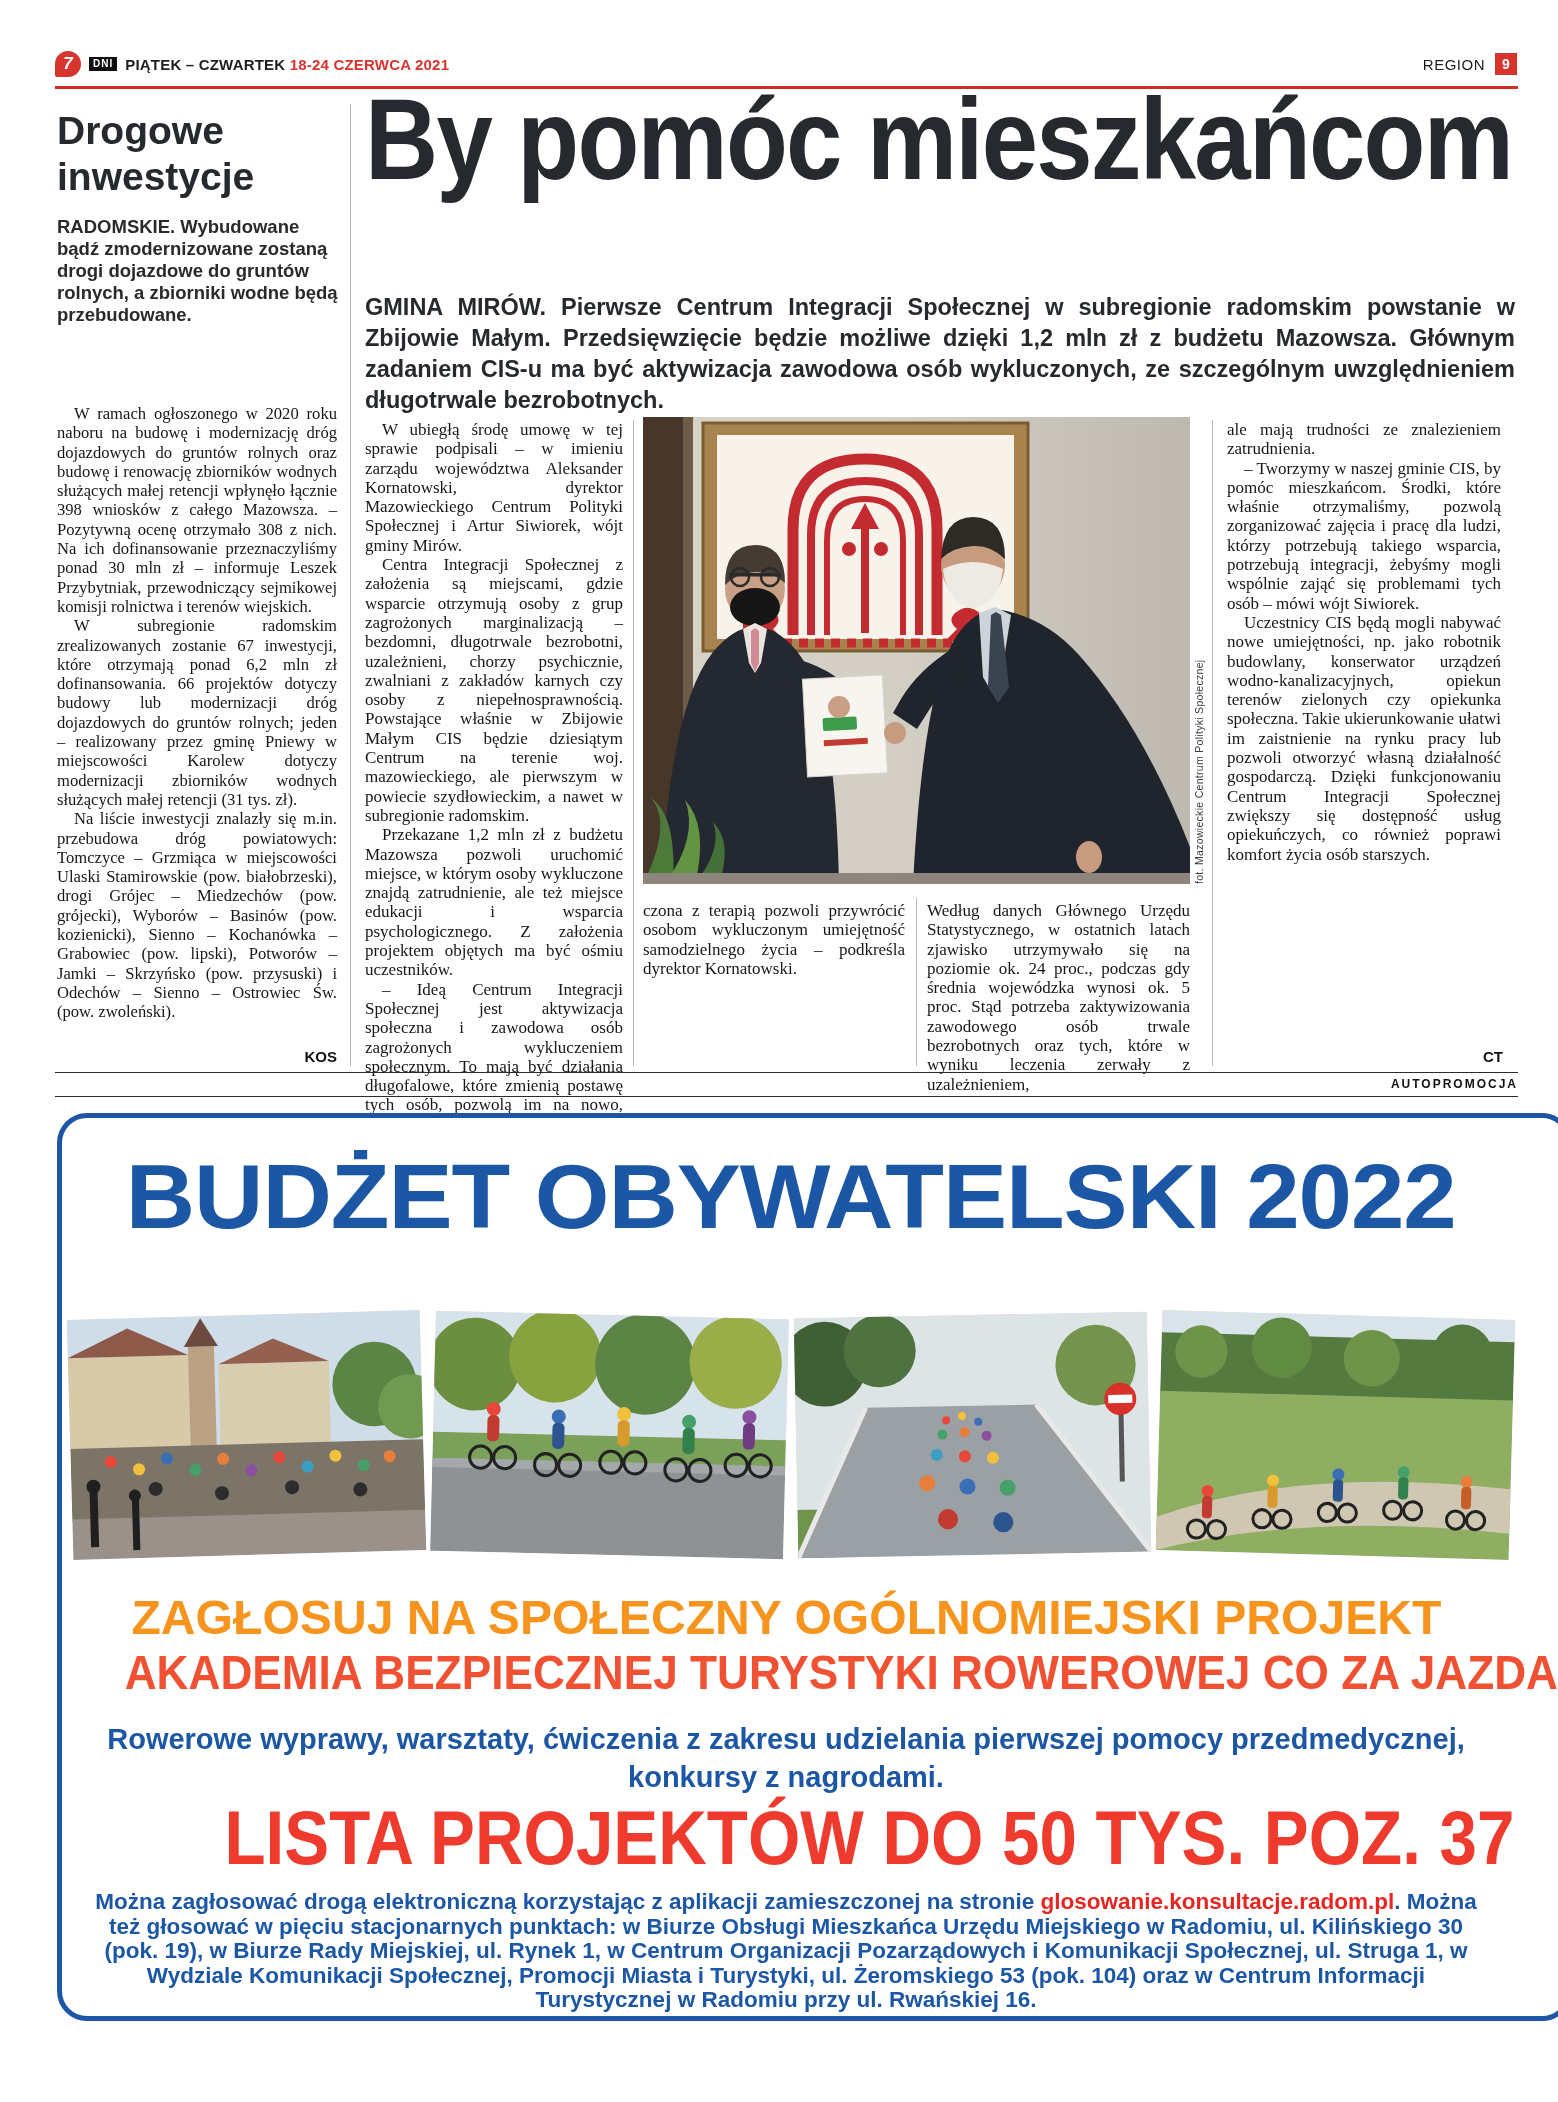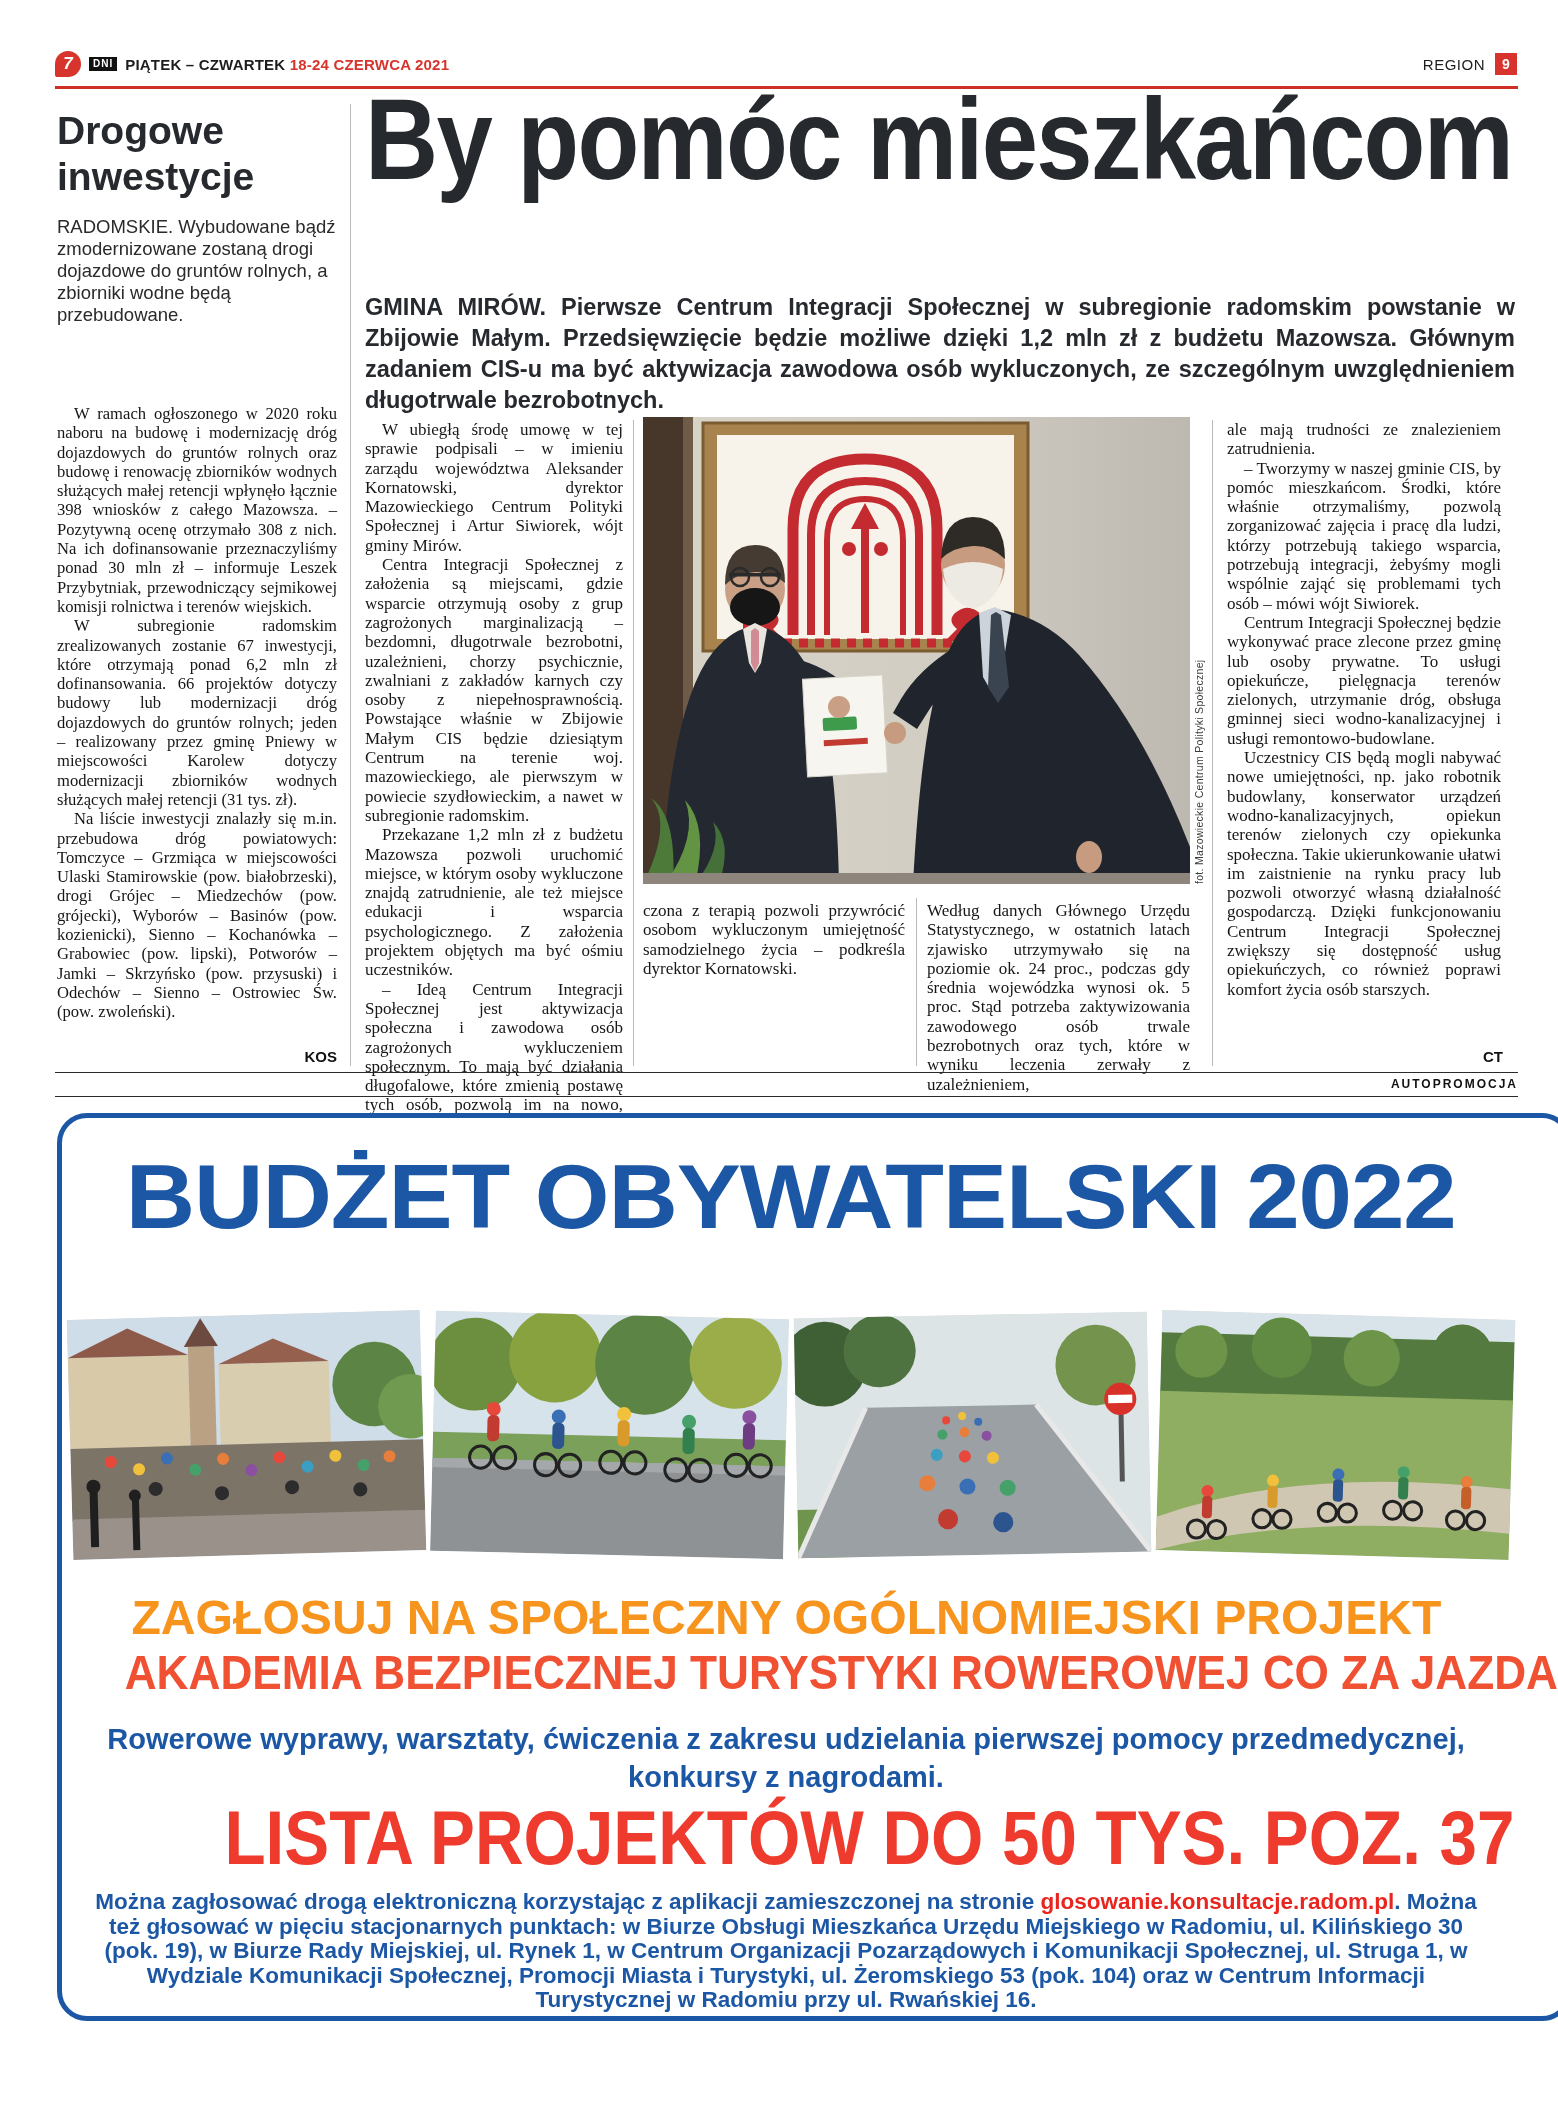--- a/index.html
+++ b/index.html
@@ -22,21 +22,21 @@
   .hdr-right{display:flex;align-items:center;gap:10px;}
   .hdr-section{font-size:15px;font-weight:normal;letter-spacing:.5px;text-align:center;}
   .pageno{width:22px;height:22px;background:#d6342c;color:#fff;font-size:14px;
           font-weight:bold;display:flex;align-items:center;justify-content:center;}
   .hdr-rule{position:absolute;left:55px;top:86px;width:1463px;height:3px;background:#cf2e27;}
 
   
   .la-title{position:absolute;left:57px;top:108px;width:282px;
             font-size:39px;line-height:46px;font-weight:bold;color:#26292e;}
   .la-lead{position:absolute;left:57px;top:216px;width:282px;
-           font-size:18.5px;line-height:22px;font-weight:normal;color:#2a2a2a;}
+           font-size:18.5px;line-height:22px;font-weight:bold;color:#2a2a2a;}
   .serif{font-family:"Liberation Serif",serif;color:#161616;
          text-align:justify;}
   .la-body{position:absolute;left:57px;top:404px;width:280px;
            font-size:16.6px;line-height:19.3px;}
   p.art{margin:0;}
   p.ind{text-indent:17px;}
   .sig{position:absolute;font-size:15px;font-weight:bold;color:#111;text-align:right;}
   .sig-kos{left:57px;top:1048px;width:280px;}
   .sig-ct{left:1227px;top:1048px;width:276px;}
 
@@ -217,21 +217,20 @@
 
   <div class="col col2 serif">
     <p class="art">czona z terapią pozwoli przywrócić osobom wykluczonym umiejętność samodzielnego życia – podkreśla dyrektor Kornatowski.</p>
   </div>
   <div class="col col3 serif">
     <p class="art">Według danych Głównego Urzędu Statystycznego, w ostatnich latach zjawisko utrzymywało się na poziomie ok. 24 proc., podczas gdy średnia wojewódzka wynosi ok. 5 proc. Stąd potrzeba zaktywizowania zawodowego osób trwale bezrobotnych oraz tych, które w wyniku leczenia zerwały z uzależnieniem,</p>
   </div>
   <div class="col col4 serif">
     <p class="art">ale mają trudności ze znalezieniem zatrudnienia.</p>
     <p class="art ind">– Tworzymy w naszej gminie CIS, by pomóc mieszkańcom. Środki, które właśnie otrzymaliśmy, pozwolą zorganizować zajęcia i pracę dla ludzi, którzy potrzebują takiego wsparcia, potrzebują integracji, żebyśmy mogli wspólnie zająć się problemami tych osób – mówi wójt Siwiorek.</p>
-    <p class="art ind">Centrum Integracji Społecznej będzie wykonywać prace zlecone przez gminę lub osoby prywatne. To usługi opiekuńcze, pielęgnacja terenów zielonych, utrzymanie dróg, obsługa gminnej sieci wodno-kanalizacyjnej i usługi remontowo-budowlane.</p>
     <p class="art ind">Uczestnicy CIS będą mogli nabywać nowe umiejętności, np. jako robotnik budowlany, konserwator urządzeń wodno-kanalizacyjnych, opiekun terenów zielonych czy opiekunka społeczna. Takie ukierunkowanie ułatwi im zaistnienie na rynku pracy lub pozwoli otworzyć własną działalność gospodarczą. Dzięki funkcjonowaniu Centrum Integracji Społecznej zwiększy się dostępność usług opiekuńczych, co również poprawi komfort życia osób starszych.</p>
   </div>
   <div class="sig sig-ct">CT</div>
 
   <div class="apr1"></div>
   <div class="ap-label">AUTOPROMOCJA</div>
   <div class="apr2"></div>
 
   <div class="ad">
     <div class="ad-title">

